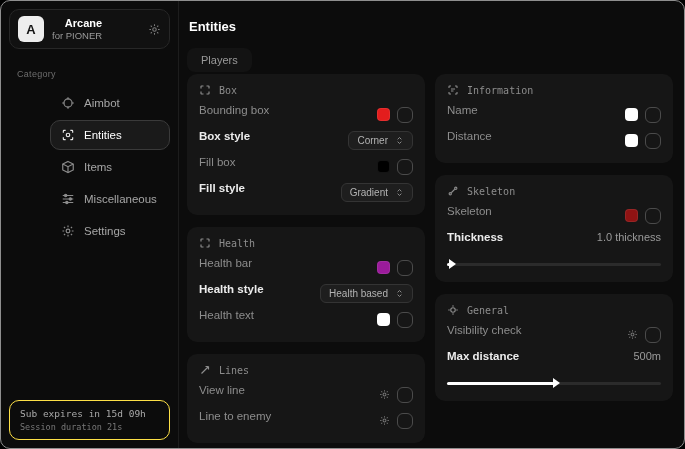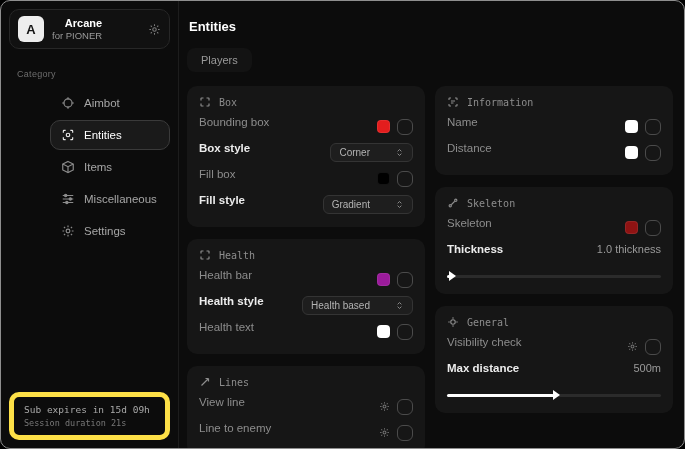--- a/index.html
+++ b/index.html
@@ -20,43 +20,43 @@
   .app-name { font-size:11px; font-weight:700; color:#fff; }
   .app-sub { font-size:9.5px; color:#9a9a9a; }
   .side-gear { margin-left:auto; color:#7a7a7a; display:flex; }
   .category { font-size:9px; color:#6d6d6d; padding:12px 16px 8px; letter-spacing:.3px; }
   .nav { display:flex; flex-direction:column;padding-left:41px; }
   .nav-item { display:flex; align-items:center; gap:9px; padding:7px 10px; margin:1px 8px;
     border-radius:10px; color:#a6a6a6; font-size:11.5px; border:1px solid transparent; cursor:pointer; }
   .nav-item .nicon { color:#8c8c8c; display:flex; }
   .nav-item.active { background:#1a1a1a; border-color:#3a3a3a; color:#fff; }
   .nav-item.active .nicon { color:#e8e8e8; }
-  .side-footer { margin:auto 8px 8px; border:5px solid #fde047; border-radius:10px; padding:7px 10px;
+  .side-footer { margin:auto 8px 8px; border:1px solid #fde047; border-radius:10px; padding:7px 10px;
     font-family:"DejaVu Sans Mono",monospace; display:flex; flex-direction:column; gap:3px; }
   .foot-1 { font-size:9.5px; color:#a9a9a9; }
   .foot-2 { font-size:8.5px; color:#787878; }
   
   .main { flex:1; padding:14px 12px 12px 8px; overflow:hidden; }
   .page-title { font-size:13px; font-weight:700; color:#fff; margin:4px 0 14px 2px; }
-  .tabs { display:flex; gap:4px; margin-bottom:14px; }
+  .tabs { display:flex; gap:4px; margin-bottom:2px; }
   .tab { padding:5px 13px; border-radius:8px; font-size:11px; color:#9a9a9a; background:#131313;
     border:1px solid transparent; cursor:pointer; }
   .tab.active { background:#242424; border-color:#3b3b3b; color:#fff; }
   .columns { display:flex; gap:10px; align-items:flex-start; }
   .col { display:flex; flex-direction:column; gap:12px; width:238px; flex:0 0 238px; }
   .card { background:#161616; border-radius:10px; padding:10px 12px 12px; display:flex; flex-direction:column; gap:5px; }
   .card-h { display:flex; align-items:center; gap:8px; color:#8d8d8d;
     font-family:"DejaVu Sans Mono",monospace; font-size:10px; margin-bottom:3px; }
   .card-h .hicon { display:flex; color:#8d8d8d; }
   .row { display:flex; min-height:21px; font-size:11.5px; color:#8d8d8d; }
   .row.em { color:#ececec; font-weight:700; }
   .controls { margin-left:auto; display:flex; align-items:center; gap:7px; }
   .swatch { width:13px; height:13px; border-radius:4px; border:1px solid rgba(255,255,255,.08); cursor:pointer; }
   .checkbox { width:16px; height:16px; border:1.5px solid #4b4b4b; border-radius:6px; background:transparent; cursor:pointer; }
-  .dropdown { display:flex; align-items:center; gap:25px; background:#1e1e1e; border:1px solid #343434;
+  .dropdown { display:flex; align-items:center; gap:7px; background:#1e1e1e; border:1px solid #343434;
     border-radius:6px; padding:3px 8px; font-size:10px; color:#b3b3b3; font-weight:400; cursor:pointer; }
   .dropdown .dicon { display:flex; color:#8d8d8d; }
   .gear-small { color:#767676; display:flex; cursor:pointer; }
   .value { margin-left:auto; font-size:11px; color:#9a9a9a; font-weight:400; }
   .slider { position:relative; height:12px; display:flex; align-items:center; margin-top:1px; cursor:pointer; }
   .track { height:3px; background:#2b2b2b; border-radius:2px; width:100%; position:relative; }
   .fill { position:absolute; left:0; top:0; height:3px; background:#fff; border-radius:2px; }
   .fill::after { content:""; position:absolute; right:-6px; top:-3.5px;
     border-left:7px solid #fff; border-top:5px solid transparent; border-bottom:5px solid transparent; }
   svg { display:block; }

